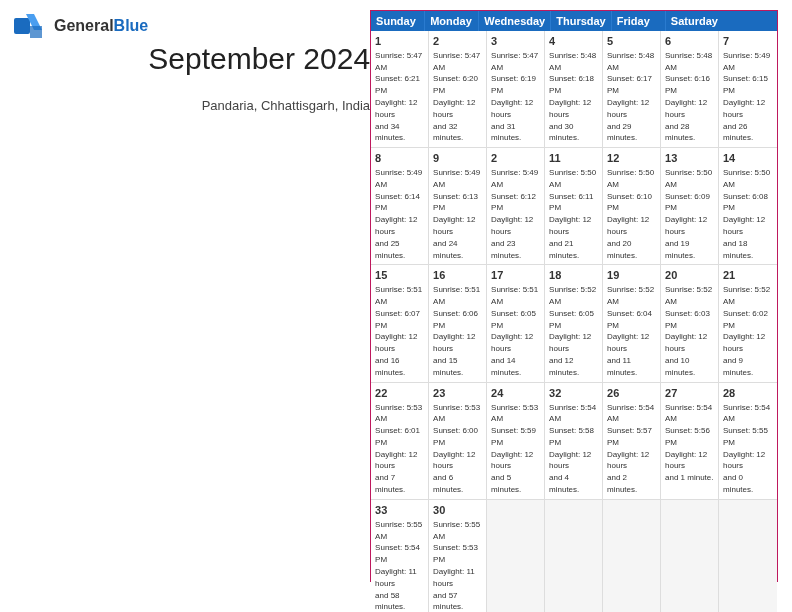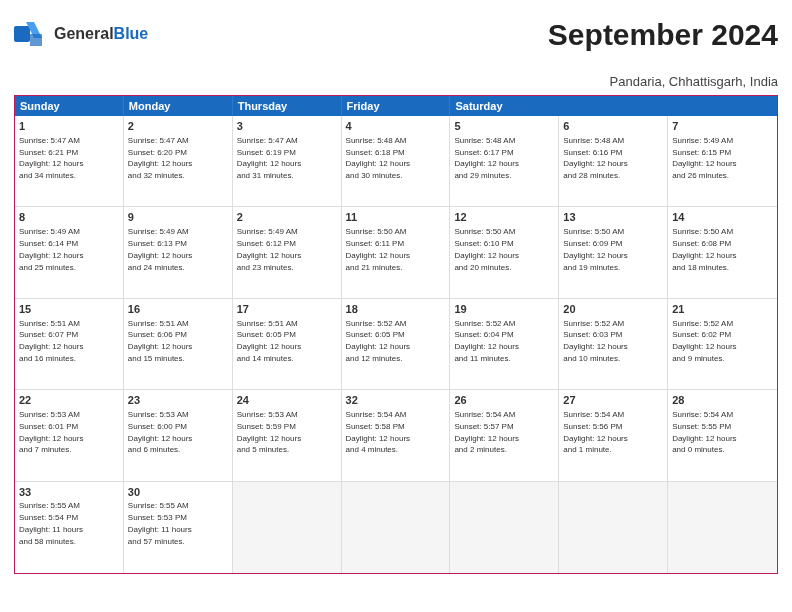--- a/index.html
+++ b/index.html
@@ -6,42 +6,43 @@
     body {
       font-family: Arial, sans-serif;
       background: #fff;
       width: 792px;
       height: 612px;
       overflow: hidden;
     }
     .page {
       width: 792px;
       height: 592px;
-      padding: 18px 14px;
-      display: flex;
-      flex-direction: column;
+      padding: 10px 14px;
+      display: flex;
+      flex-direction: row;
     }
     .header {
       display: flex;
       justify-content: space-between;
       align-items: flex-start;
       margin-bottom: 6px;
     }
     .logo {
       display: flex;
       flex-direction: column;
       align-items: flex-start;
     }
     .title-area {
       text-align: right;
     }
     .month-title {
       font-size: 30px;
-      font-weight: bold;
+      font-weight: normal;
       color: #222;
+      margin-top: 32px;
     }
     .location {
       font-size: 13px;
       color: #444;
       margin-top: 22px;
     }
     .calendar {
       flex: 1;
       display: flex;
       flex-direction: column;
@@ -115,20 +116,21 @@
     <div class="title-area">
       <div class="month-title">September 2024</div>
       <div class="location">Pandaria, Chhattisgarh, India</div>
     </div>
   </div>
 
   <div class="calendar">
     <div class="cal-header">
       <div class="cal-header-cell">Sunday</div>
       <div class="cal-header-cell">Monday</div>
+      <div class="cal-header-cell">Wednesday</div>
       <div class="cal-header-cell">Thursday</div>
       <div class="cal-header-cell">Friday</div>
       <div class="cal-header-cell">Saturday</div>
     </div>
     <div class="cal-body">
 
       <div class="cal-row">
         <div class="cal-cell">
           <span class="day-num">1</span>
           <span class="info">Sunrise: 5:47 AM<br>Sunset: 6:21 PM<br>Daylight: 12 hours<br>and 34 minutes.</span>

